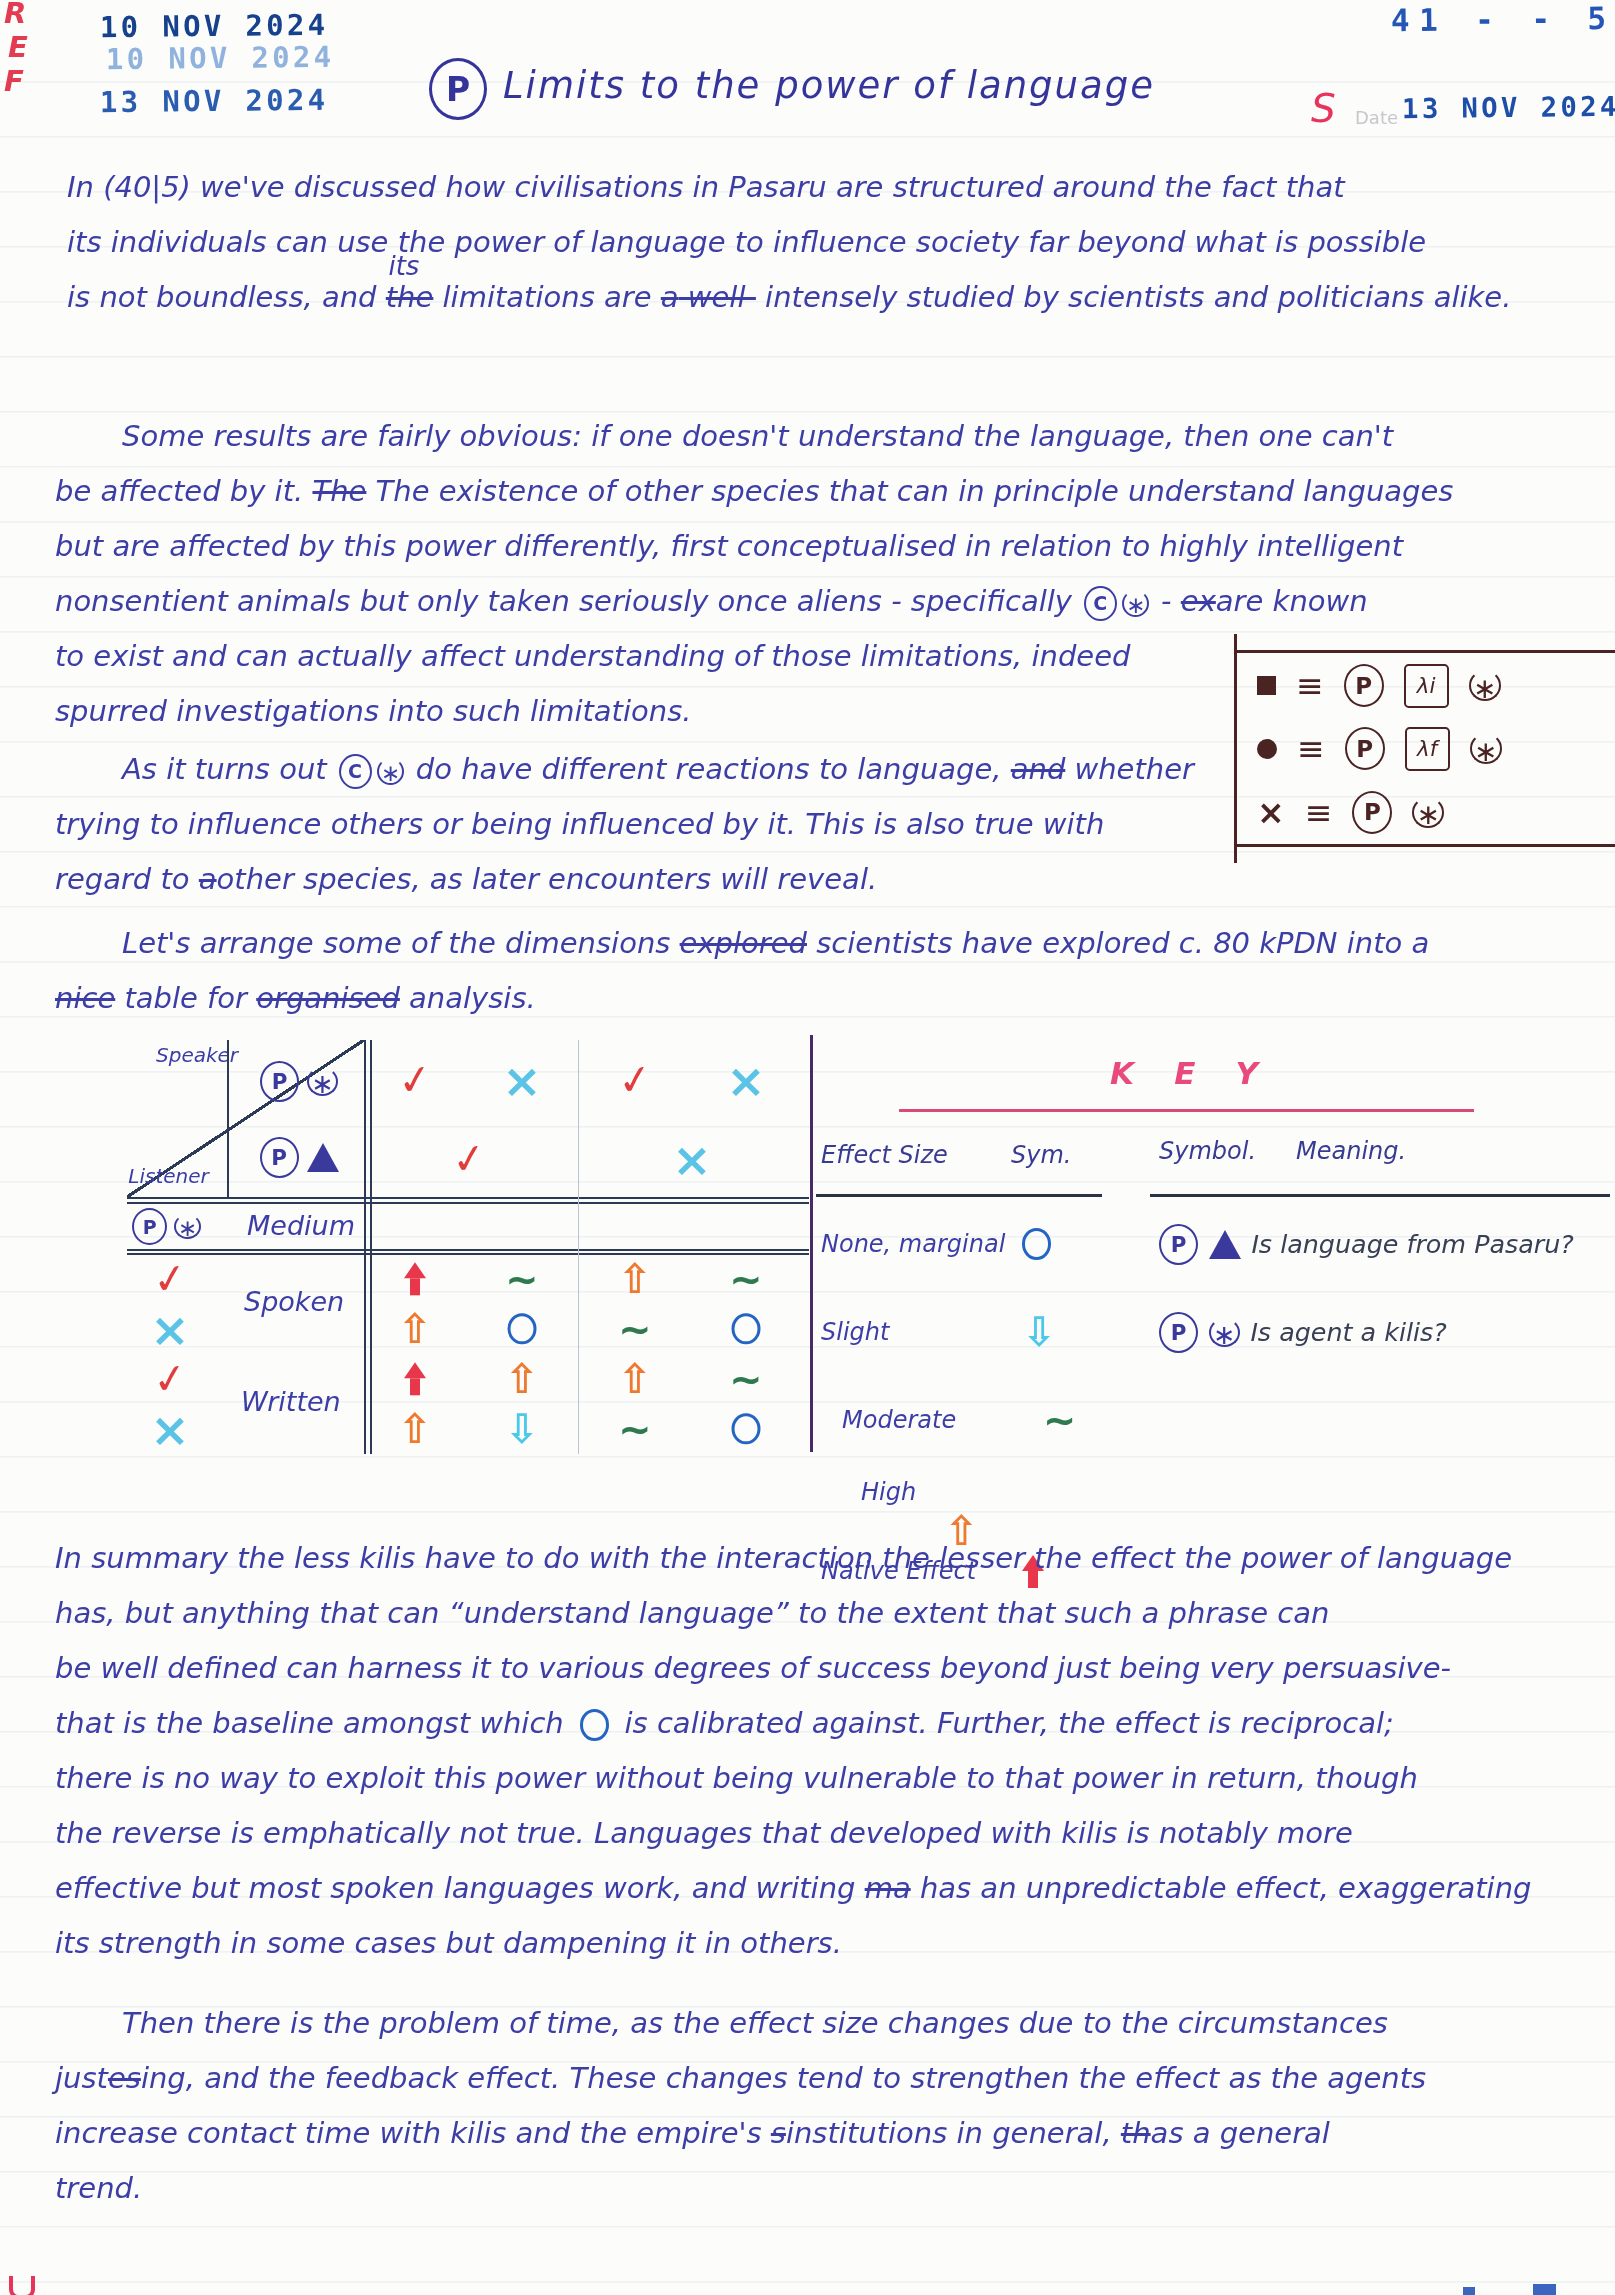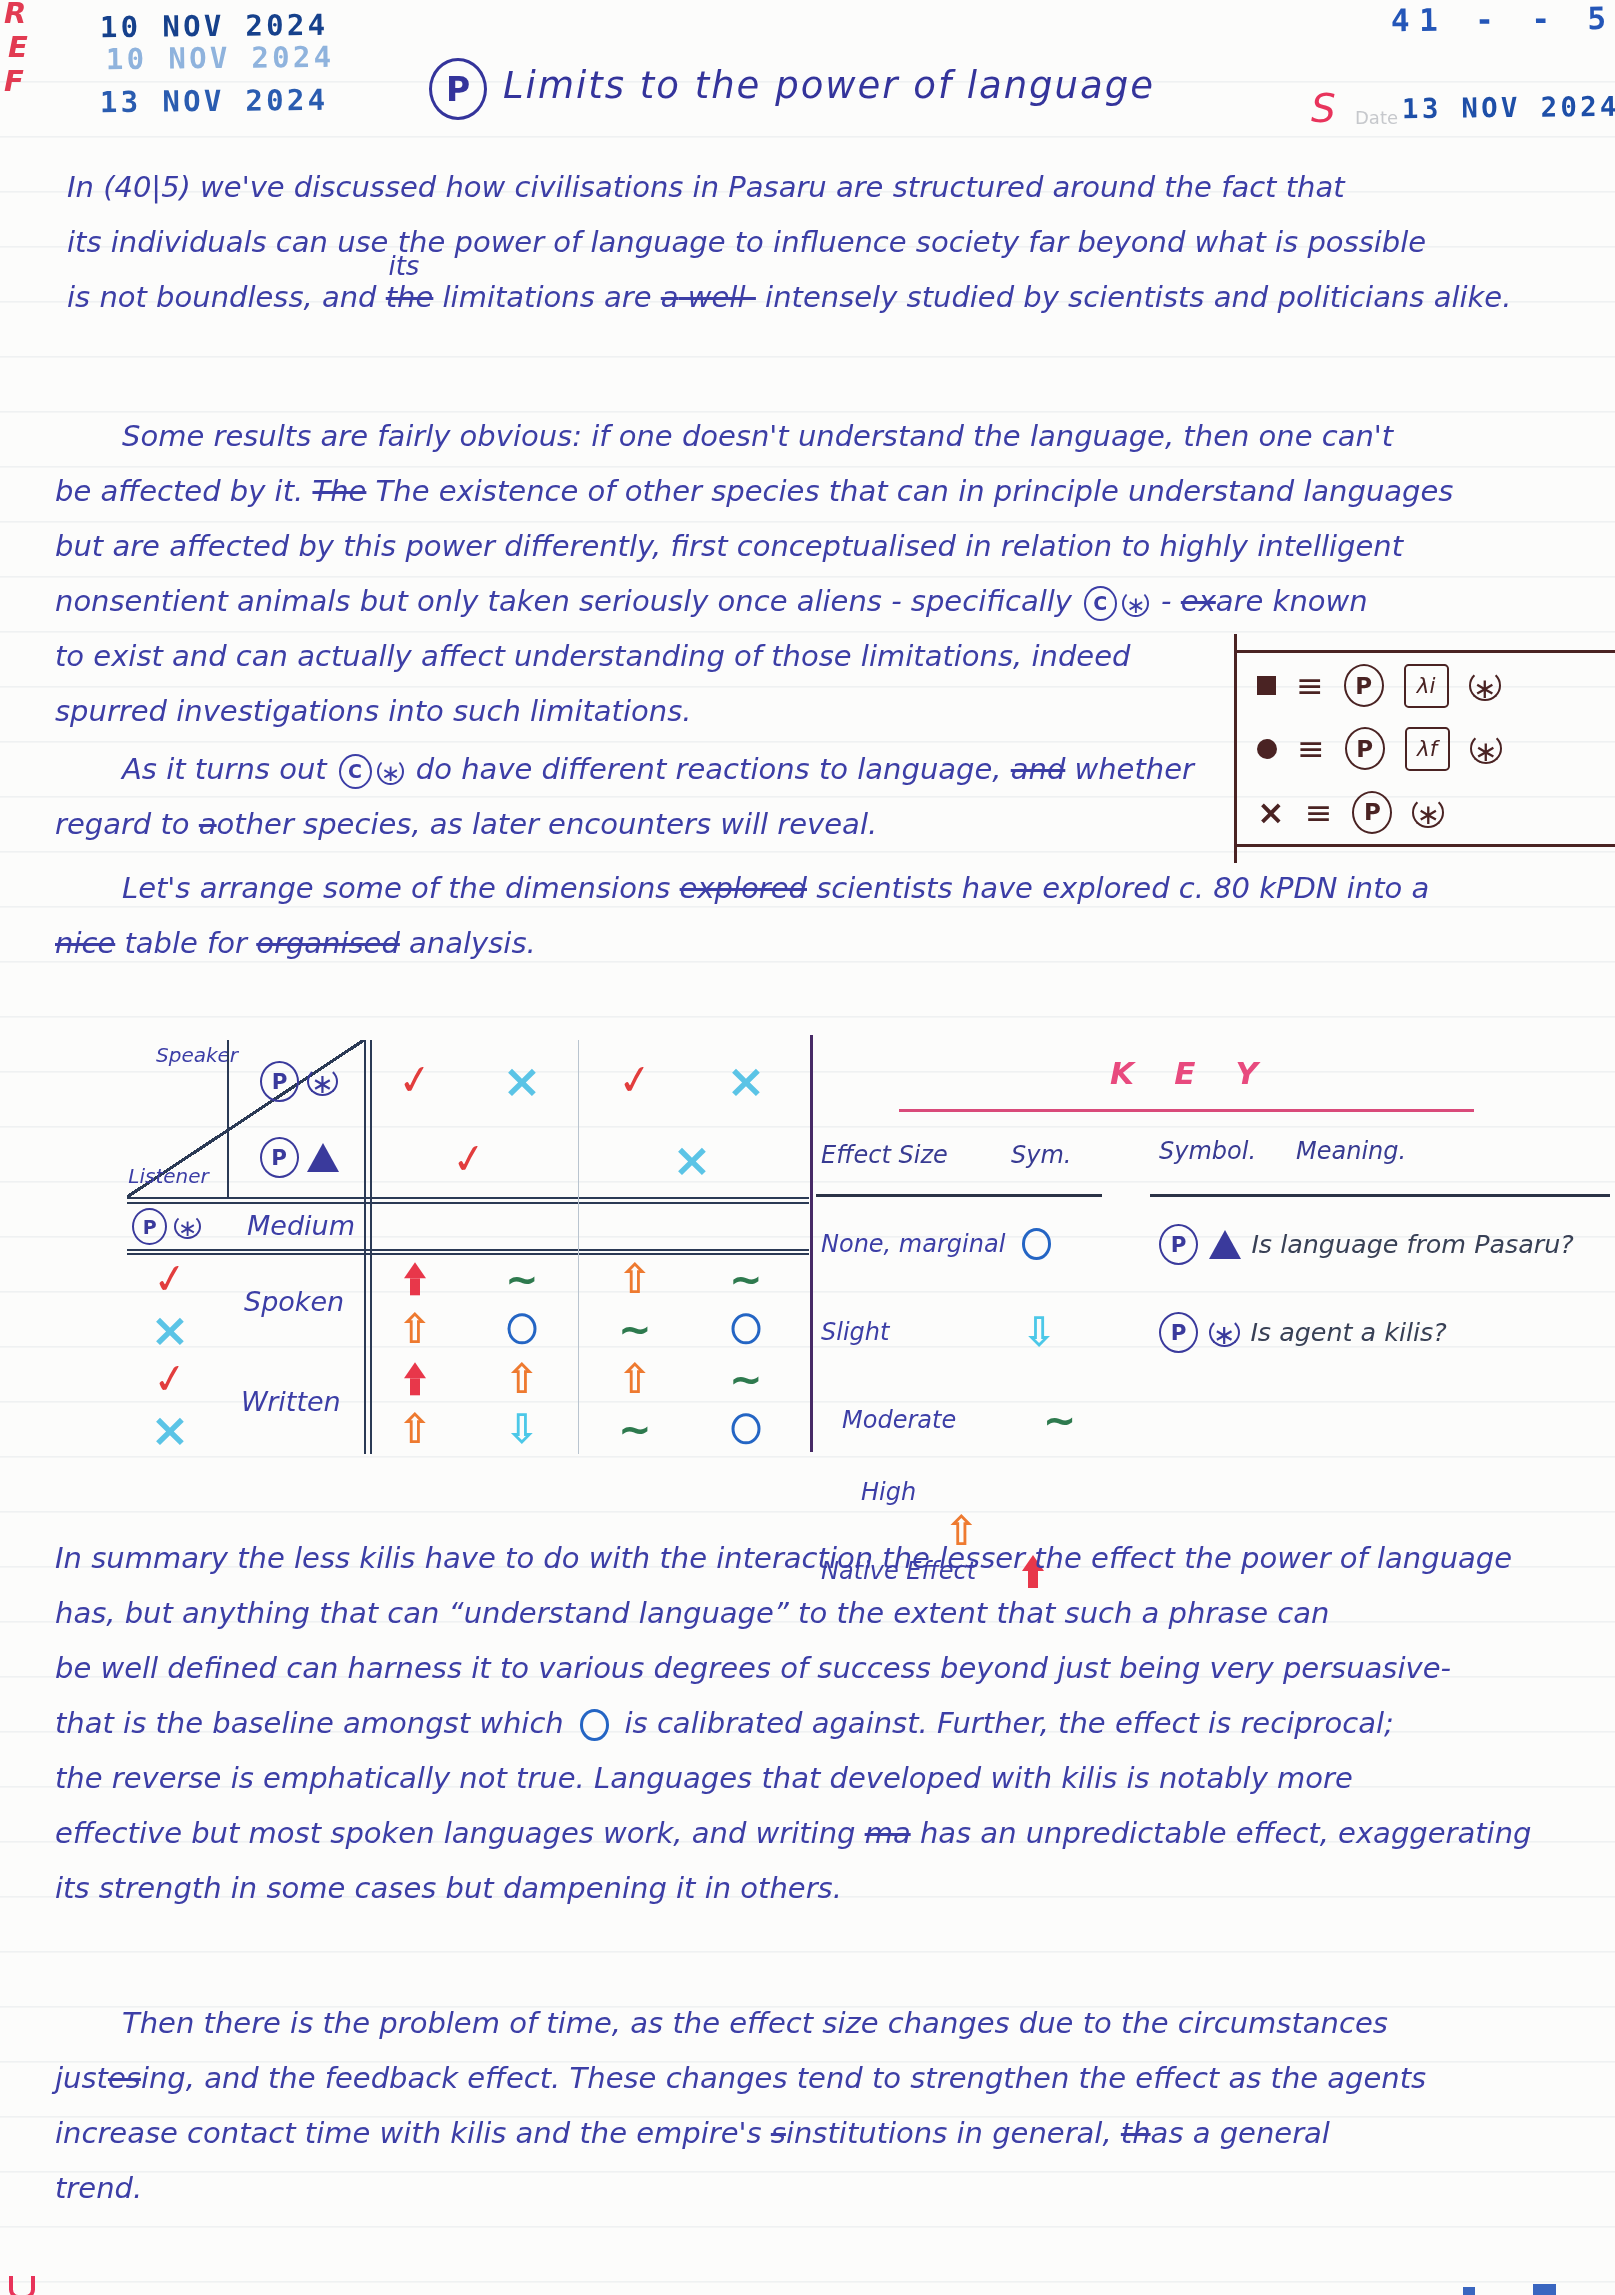--- a/index.html
+++ b/index.html
@@ -134,20 +134,21 @@
       <span class="tripbar"></span>
       <span class="cp cp-box" style="color:#4a2323;">P</span>
       <span class="kilis kilis-box"></span>
     </div>
   </div>
 
   <div class="abs hand" style="left:55px;top:742px;width:1545px;">
     <div class="line indent">
       <span>As it turns out </span><span class="cp cp-inline">C</span><span class="kilis kilis-inline"></span><span> do have different reactions to language, </span><s class="st">and</s><span> whether</span>
     </div>
+    <div class="line">trying to influence others or being influenced by it. This is also true with</div>
     <div class="line">
       <span>regard to </span><s class="st">a</s><span>other species, as later encounters will reveal.</span>
     </div>
     <div class="line indent" style="margin-top:9.4px;">
       <span>Let's arrange some of the dimensions </span><s class="st">explored</s><span> scientists have explored c. 80 kPDN into a</span>
     </div>
     <div class="line">
       <s class="st">nice</s><span> table for </span><s class="st">organised</s><span> analysis.</span>
     </div>
   </div>
@@ -260,20 +261,21 @@
     <span class="kmeaning">Is agent a kilis?</span>
   </div>
 
   <div class="abs hand" style="left:55px;top:1531px;width:1545px;">
     <div class="line">In summary the less kilis have to do with the interaction the lesser the effect the power of language</div>
     <div class="line">has, but anything that can “understand language” to the extent that such a phrase can</div>
     <div class="line">be well defined can harness it to various degrees of success beyond just being very persuasive-</div>
     <div class="line">
       <span>that is the baseline amongst which </span><span class="inline-none"></span><span> is calibrated against. Further, the effect is reciprocal;</span>
     </div>
+    <div class="line">there is no way to exploit this power without being vulnerable to that power in return, though</div>
     <div class="line">the reverse is emphatically not true. Languages that developed with kilis is notably more</div>
     <div class="line">
       <span>effective but most spoken languages work, and writing </span><s class="st">ma</s><span> has an unpredictable effect, exaggerating</span>
     </div>
     <div class="line">its strength in some cases but dampening it in others.</div>
   </div>
 
   <div class="abs hand" style="left:55px;top:1996px;width:1545px;">
     <div class="line indent">Then there is the problem of time, as the effect size changes due to the circumstances</div>
     <div class="line">

